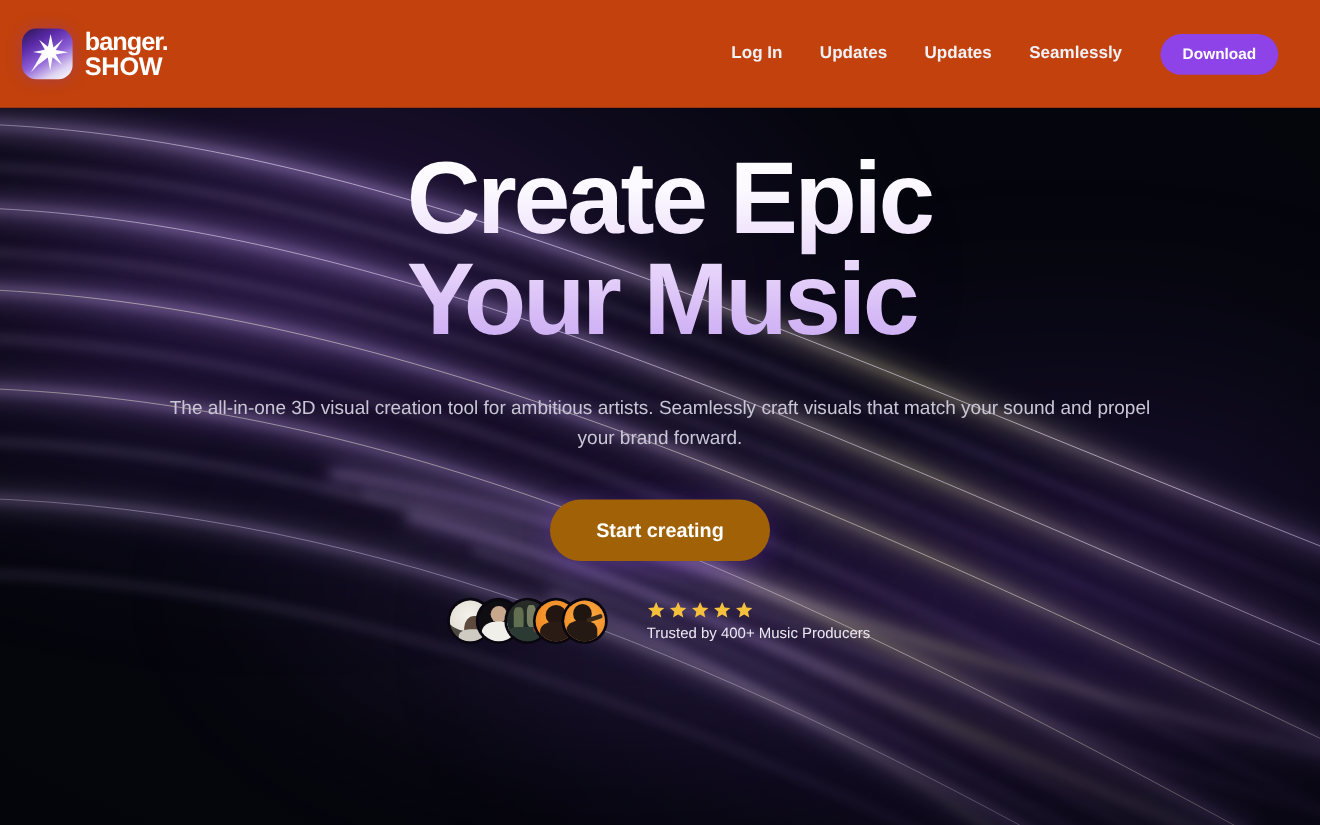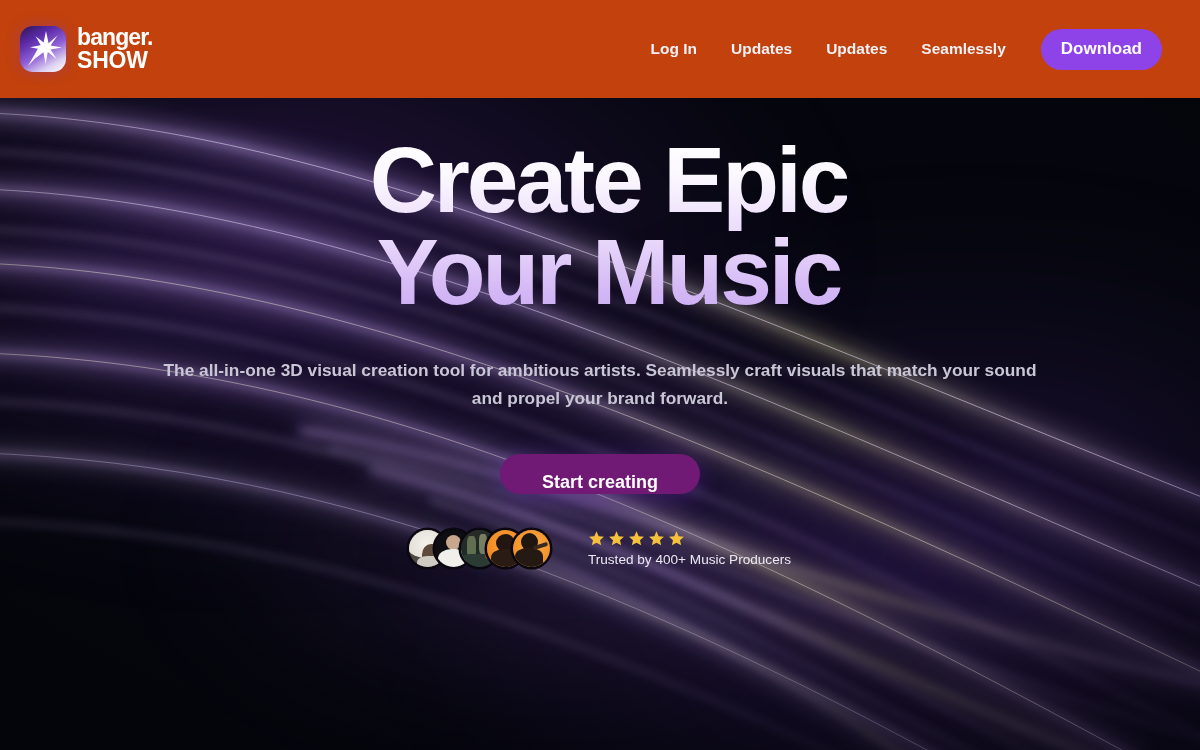--- a/index.html
+++ b/index.html
@@ -80,58 +80,57 @@
 
   #nav { margin-left:auto; display:flex; align-items:center; gap:0; }
   .nav-link {
     color:#f2f1f6; font-size:15.5px; font-weight:700;
     text-decoration:none; padding:8px 17px; white-space:nowrap;
   }
 
   #download-btn {
     margin-left:18px;
     background:#8e43e8; color:#fff;
-    font-size:17px; font-weight:700;
+    font-size:14px; font-weight:700;
     border:none; border-radius:999px;
     padding:10px 20px 11px;
     cursor:pointer; white-space:nowrap;
   }
 
   
   #hero {
     position:absolute; left:0; top:98px; z-index:10;
     width:1200px; height:652px;
     display:flex; flex-direction:column; align-items:center;
     padding-top:36px;
   }
 
   #headline {
-    text-align:center;
     font-size:93px; font-weight:700; line-height:0.99;
     letter-spacing:-3.1px;
     background:linear-gradient(180deg,#ffffff 0%,#fbf8ff 22%,#ead9fb 56%,#d3b7f5 86%,#cbabf3 100%);
     -webkit-background-clip:text; background-clip:text;
     -webkit-text-fill-color:transparent; color:transparent;
     text-shadow:none;
     margin-left:17px;
   }
   #headline .hl-line { display:block; }
 
   #subtitle {
     margin-top:38px;
     width:900px; text-align:center;
-    color:#c9c6d6; font-size:17.3px; line-height:1.62; font-weight:700;
+    color:#c9c6d6; font-size:17.3px; line-height:1.62; font-weight:400;
   }
 
   #cta-btn {
     margin-top:42px;
-    background:#701a75; color:#fff;
+    background:#a16207; color:#fff;
     font-size:18px; font-weight:700;
     border:none; border-radius:999px;
-    padding:18px 42px 1px;
+    padding:18px 42px 17px;
     cursor:pointer; white-space:nowrap;
     box-shadow:0 4px 26px rgba(139,63,232,0.30);
   }
 
   
   #social {
     margin-top:36px;
     display:flex; gap:32px;
   }
   #avatars { display:flex; align-items:center; }

